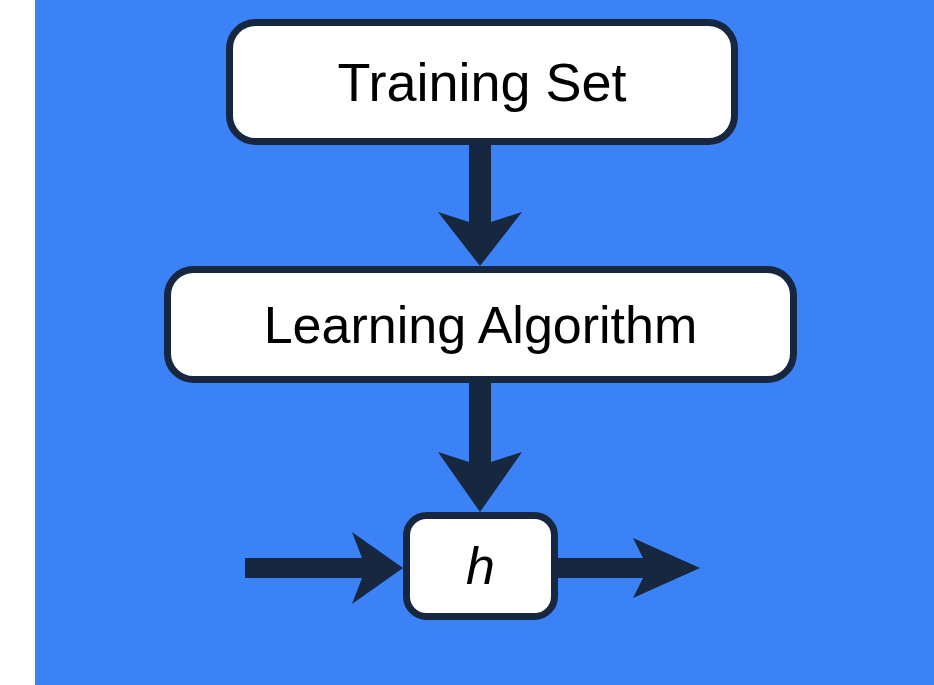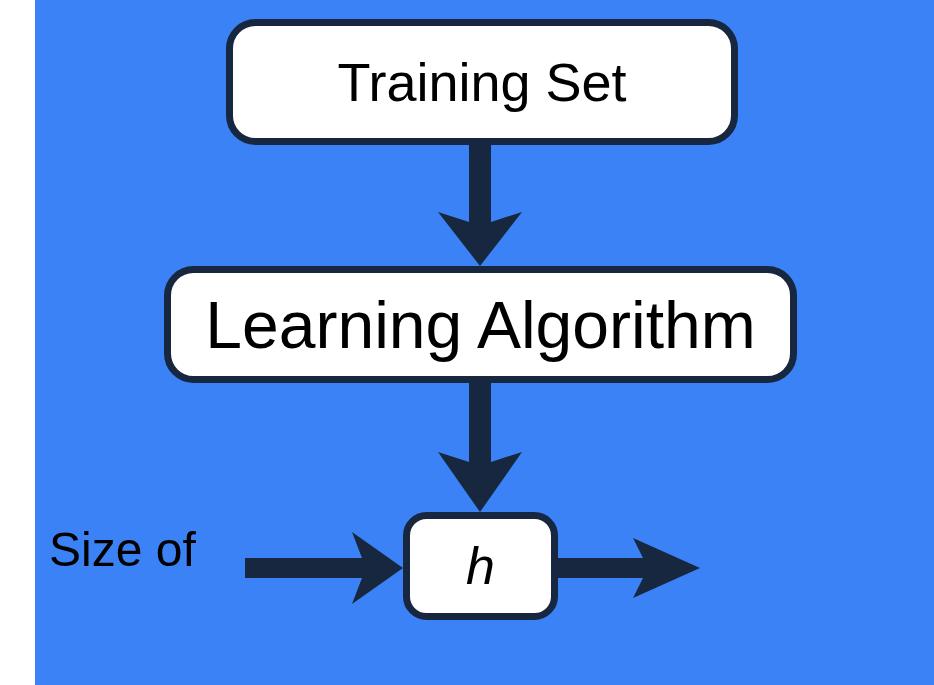--- a/index.html
+++ b/index.html
@@ -61,21 +61,21 @@
     font-size: 54px;
   }
   #label-learning-algorithm {
     left: 129px;
     top: 266px;
     width: 633px;
     height: 117px;
     display: flex;
     align-items: center;
     justify-content: center;
-    font-size: 66px;
+    font-size: 52px;
   }
   #label-h {
     left: 368px;
     top: 512px;
     width: 155px;
     height: 108px;
     display: flex;
     align-items: center;
     justify-content: center;
     font-size: 52px;
@@ -128,17 +128,16 @@
 
   </svg>
 
   <div class="box-label" id="label-training-set">Training Set</div>
 
   <div class="box-label" id="label-learning-algorithm">Learning Algorithm</div>
 
   <div class="box-label" id="label-h">h</div>
 
   <div class="side-label" id="label-input">
-    <span class="line">Size of</span>
   </div>
 
 
 </div>
 
 </body></html>

